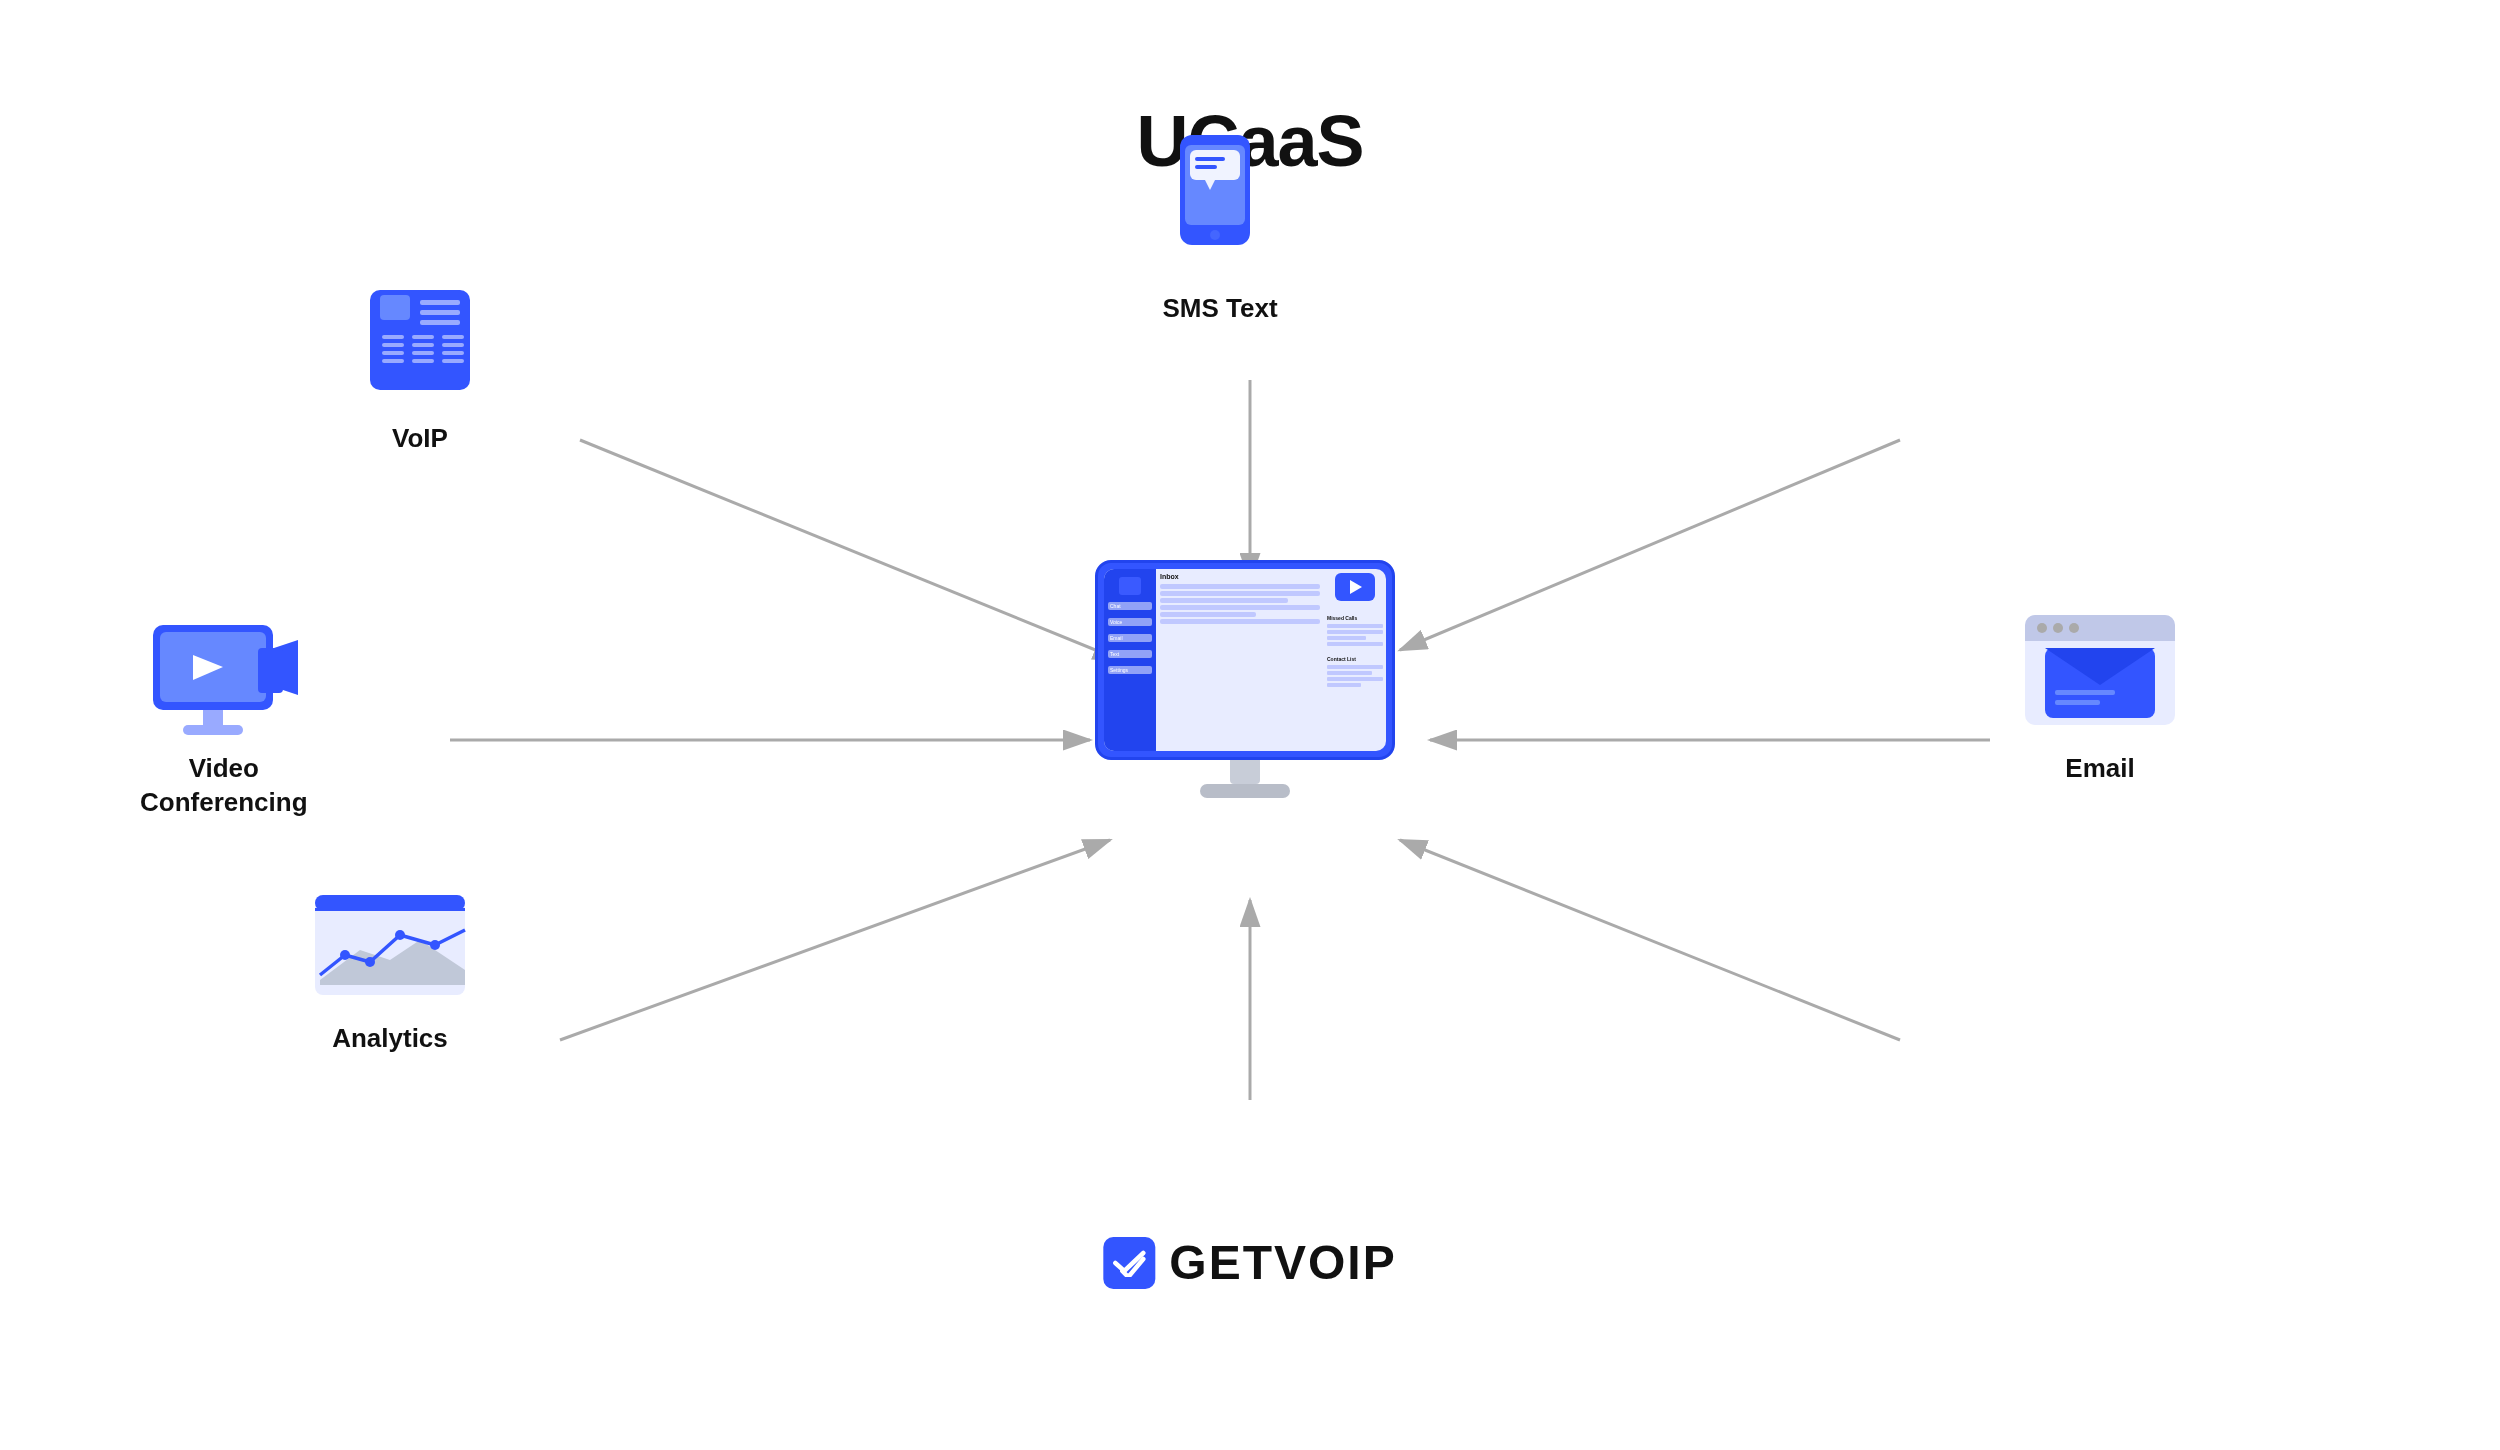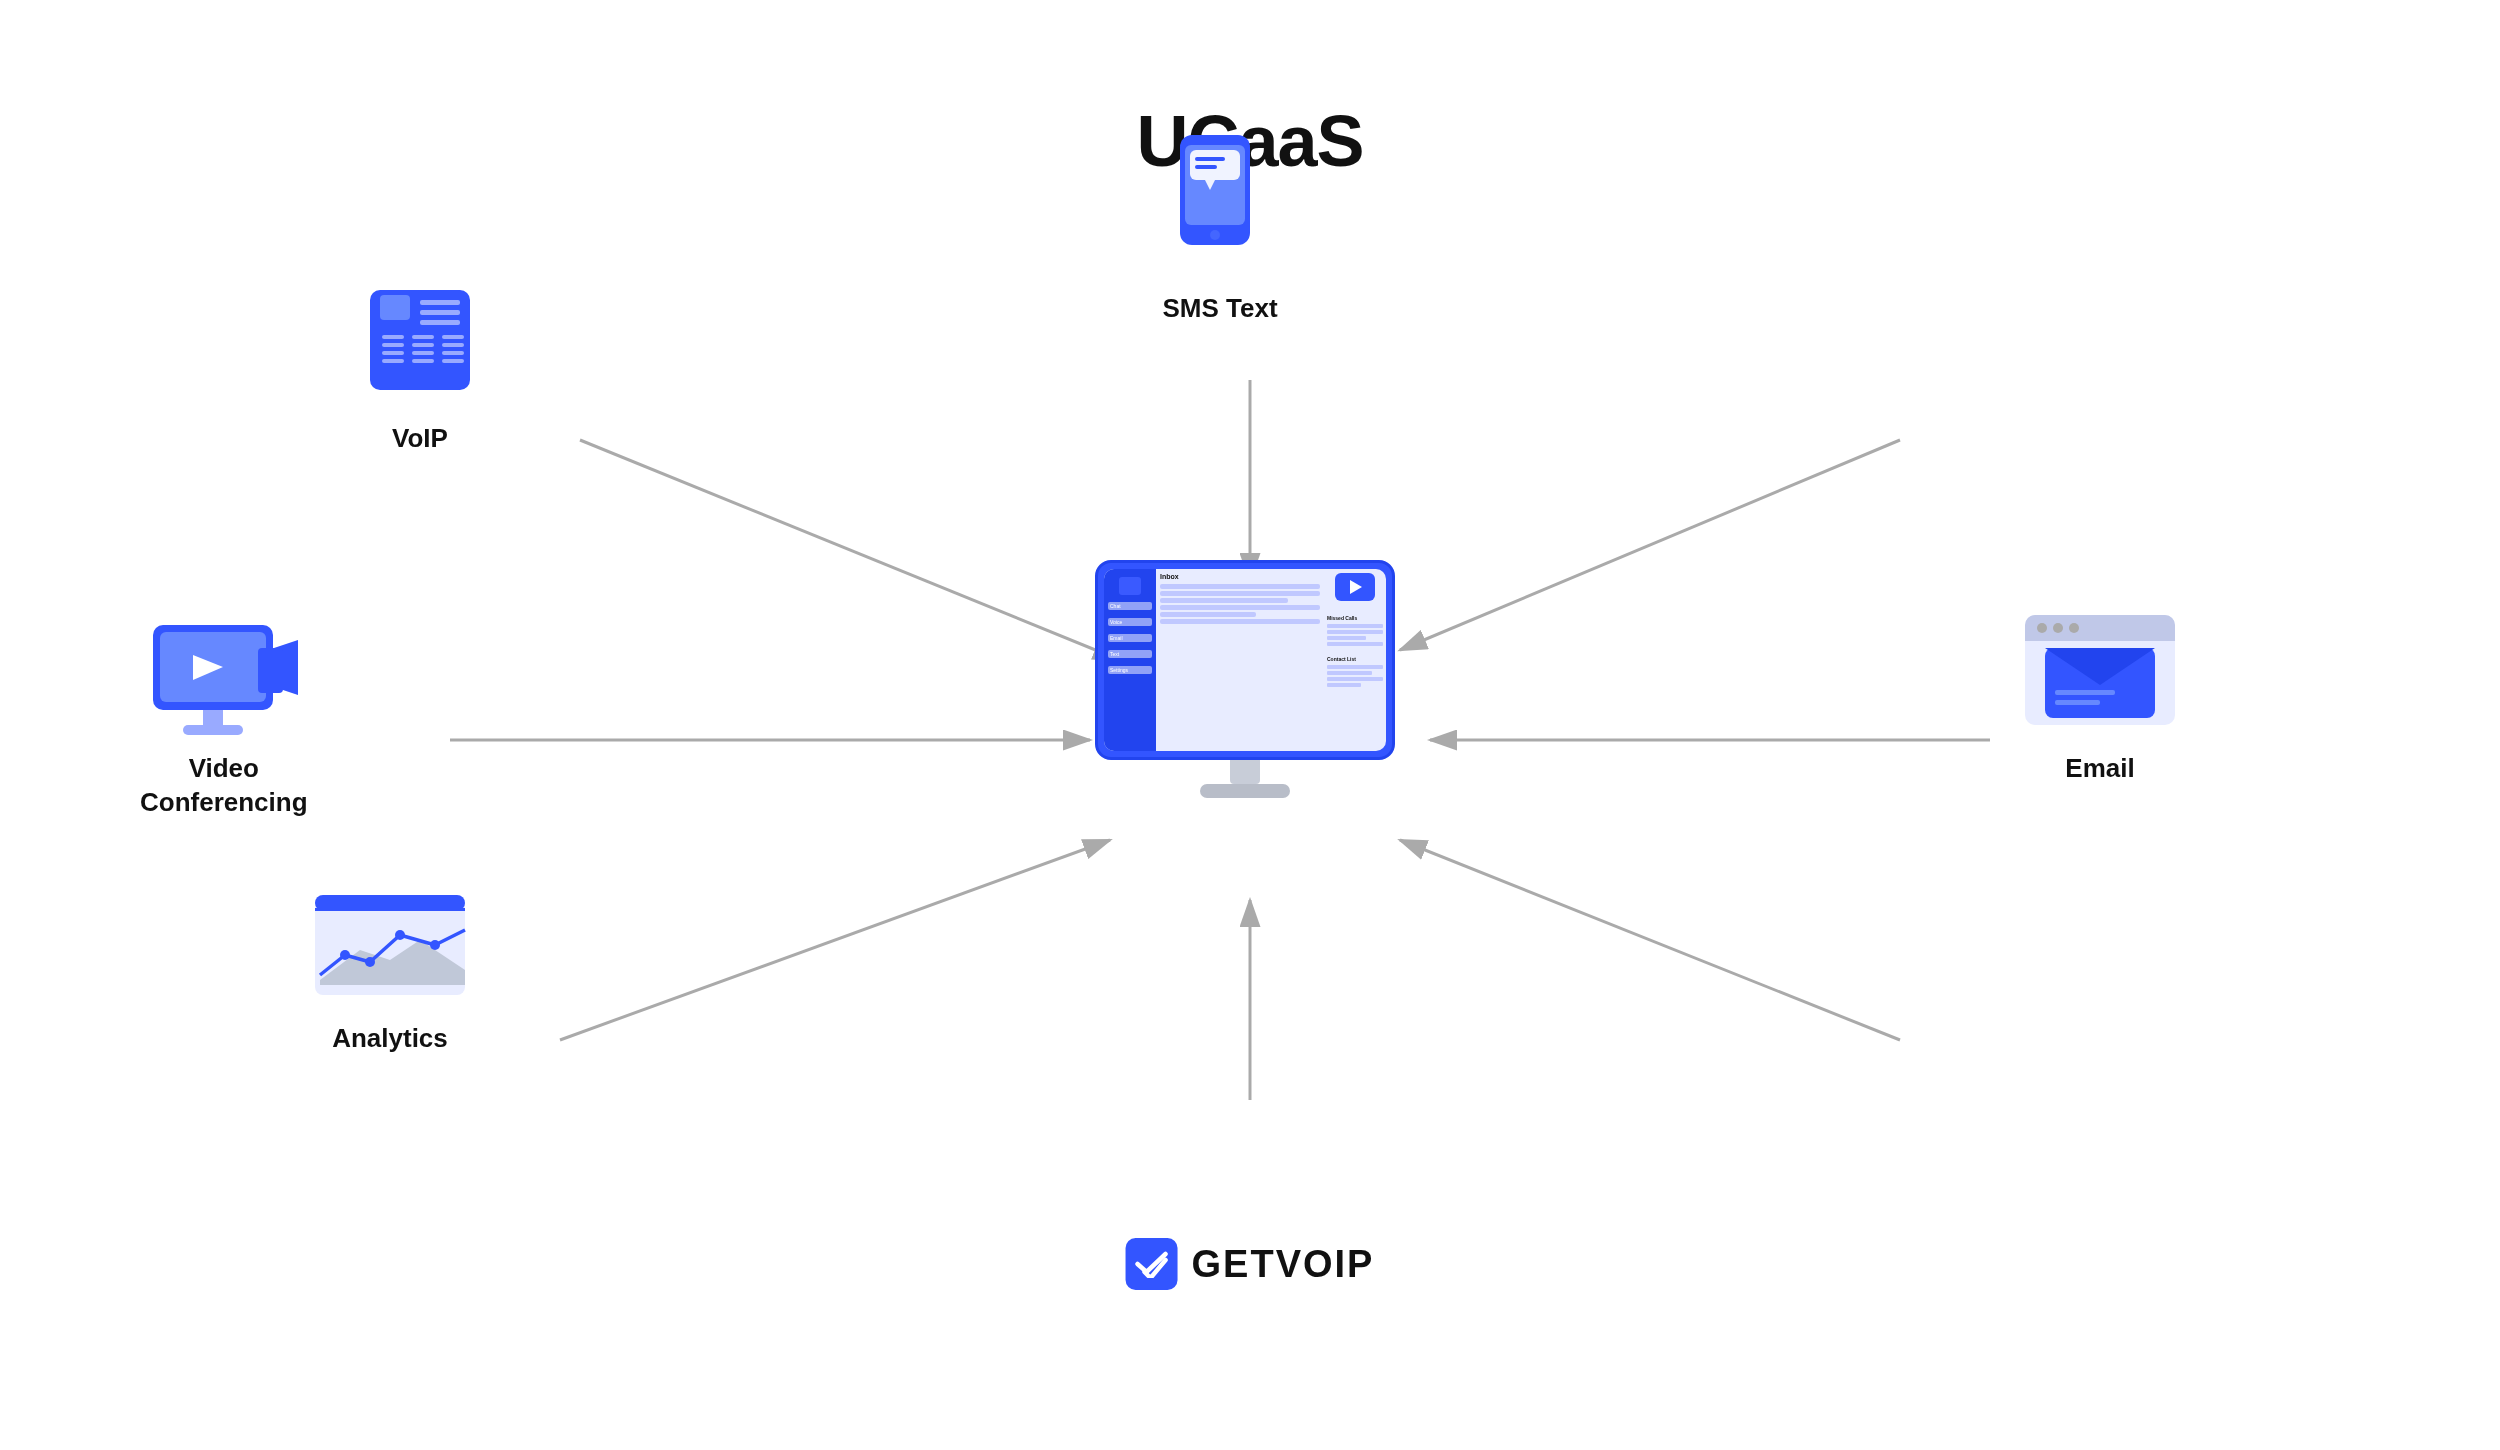--- a/index.html
+++ b/index.html
@@ -223,21 +223,21 @@
       width: 52px;
       height: 52px;
       background: #3355ff;
       border-radius: 10px;
       display: flex;
       align-items: center;
       justify-content: center;
     }
 
     .logo-text {
-      font-size: 38px;
+      font-size: 48px;
       font-weight: 800;
       color: #111;
       letter-spacing: 2px;
     }
   </style>
 </head>
 <body>
 
 <div class="diagram-container">
 

